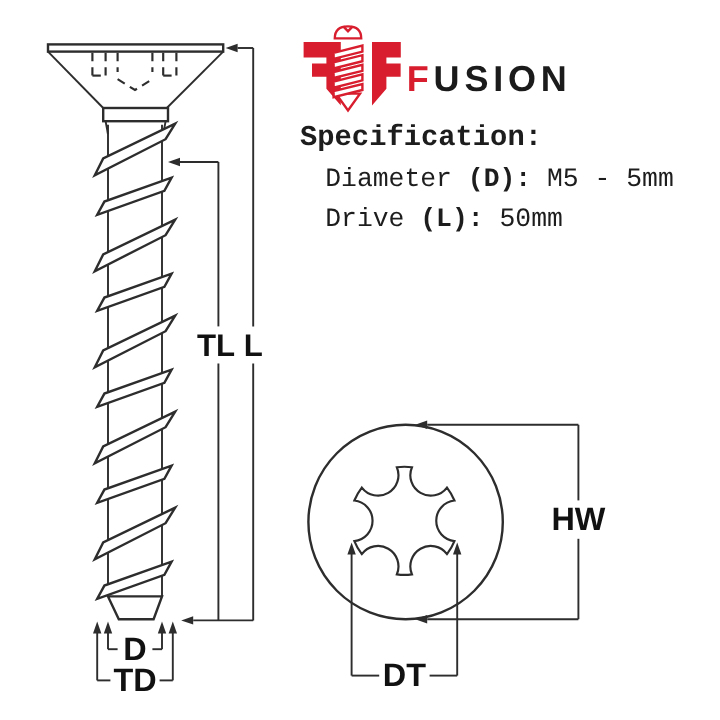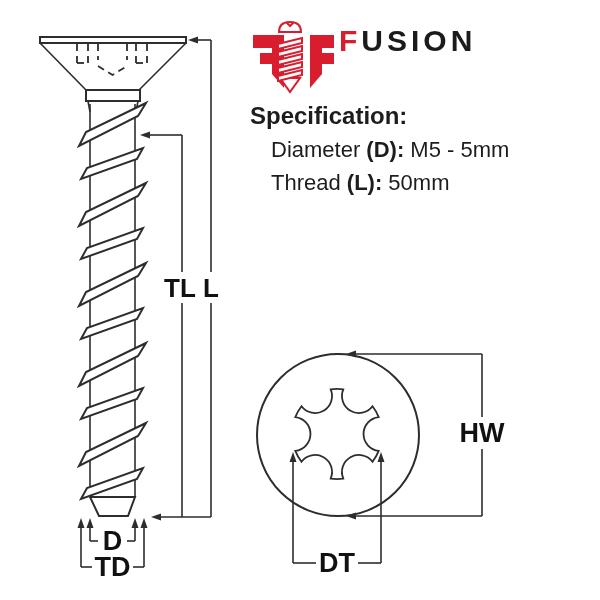--- a/index.html
+++ b/index.html
@@ -10,30 +10,30 @@
   
   .ln{stroke:var(--line);stroke-width:1.6;fill:none;}
   .outline{stroke:var(--line);stroke-width:2;fill:#fff;}
   .thin{stroke:var(--line);stroke-width:1.8;fill:none;}
   .dash{stroke:var(--line);stroke-width:1.8;fill:none;stroke-dasharray:7 5;}
   .arr{fill:var(--line);stroke:none;}
   .dimtext{font-family:"Liberation Sans",sans-serif;font-weight:bold;font-size:27px;
            fill:#111;text-anchor:middle;}
   .dimtext.small{font-size:26px;}
   
-  .logo{position:absolute;left:246px;top:14px;display:flex;gap:5px;align-items:flex-start;}
+  .logo{position:absolute;left:246px;top:14px;display:flex;gap:5px;align-items:center;}
   .logo-mark{width:88px;height:92px;display:block;}
   .fmark{fill:var(--red);}
   .scr{fill:#fff;stroke:var(--red);stroke-width:2;}
   .scrln{fill:none;stroke:var(--red);stroke-width:2;}
   .logo-text{margin-top:12px;font-weight:bold;font-size:30px;line-height:29px;
              letter-spacing:4px;color:var(--ink);white-space:nowrap;}
   .red{color:var(--red);}
   
-  .spec{position:absolute;left:250px;top:99px;color:#1d1d1d;}
+  .spec{position:absolute;left:250px;top:99px;color:#1d1d1d;font-family:Liberation Mono, monospace;}
   .spec-heading{font-size:24px;font-weight:bold;line-height:34px;}
   .spec-line{font-size:22px;line-height:33px;white-space:nowrap;margin-left:21px;}
   .spec-line b{font-weight:bold;}
 </style>
 </head>
 <body>
 
 <div class="canvas">
 
   <svg class="diagram" width="600" height="600" viewBox="0 0 600 600">
@@ -175,16 +175,16 @@
       </g>
     </svg>
     <div class="logo-text">
       <div><span class="red">F</span><span>USION</span></div>
     </div>
   </div>
 
   <div class="spec">
     <div class="spec-heading">Specification:</div>
     <div class="spec-line"><span>Diameter </span><b>(D):</b><span> M5 - 5mm</span></div>
-    <div class="spec-line"><span>Thread </span><b>(L):</b><span> 50mm</span></div>
+    <div class="spec-line"><span>Drive </span><b>(L):</b><span> 50mm</span></div>
   </div>
 
 </div>
 
 </body></html>

